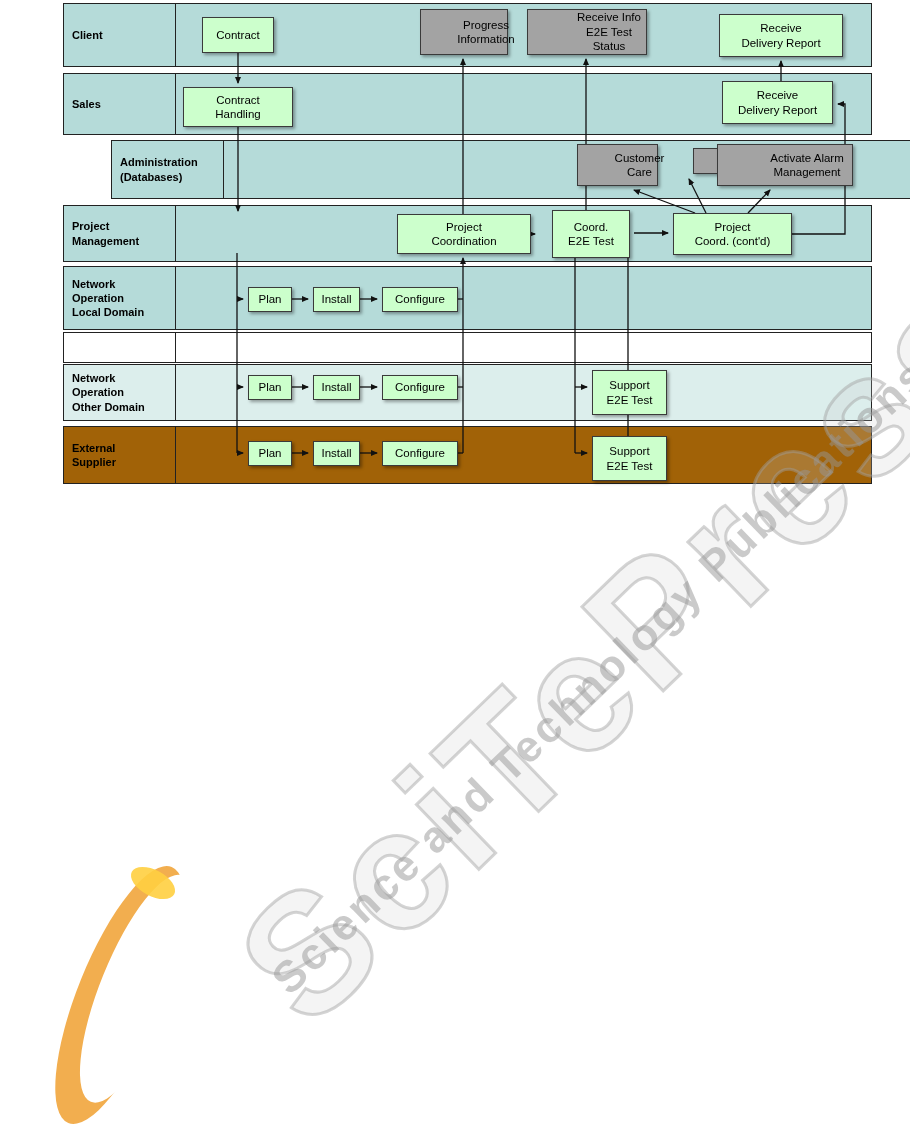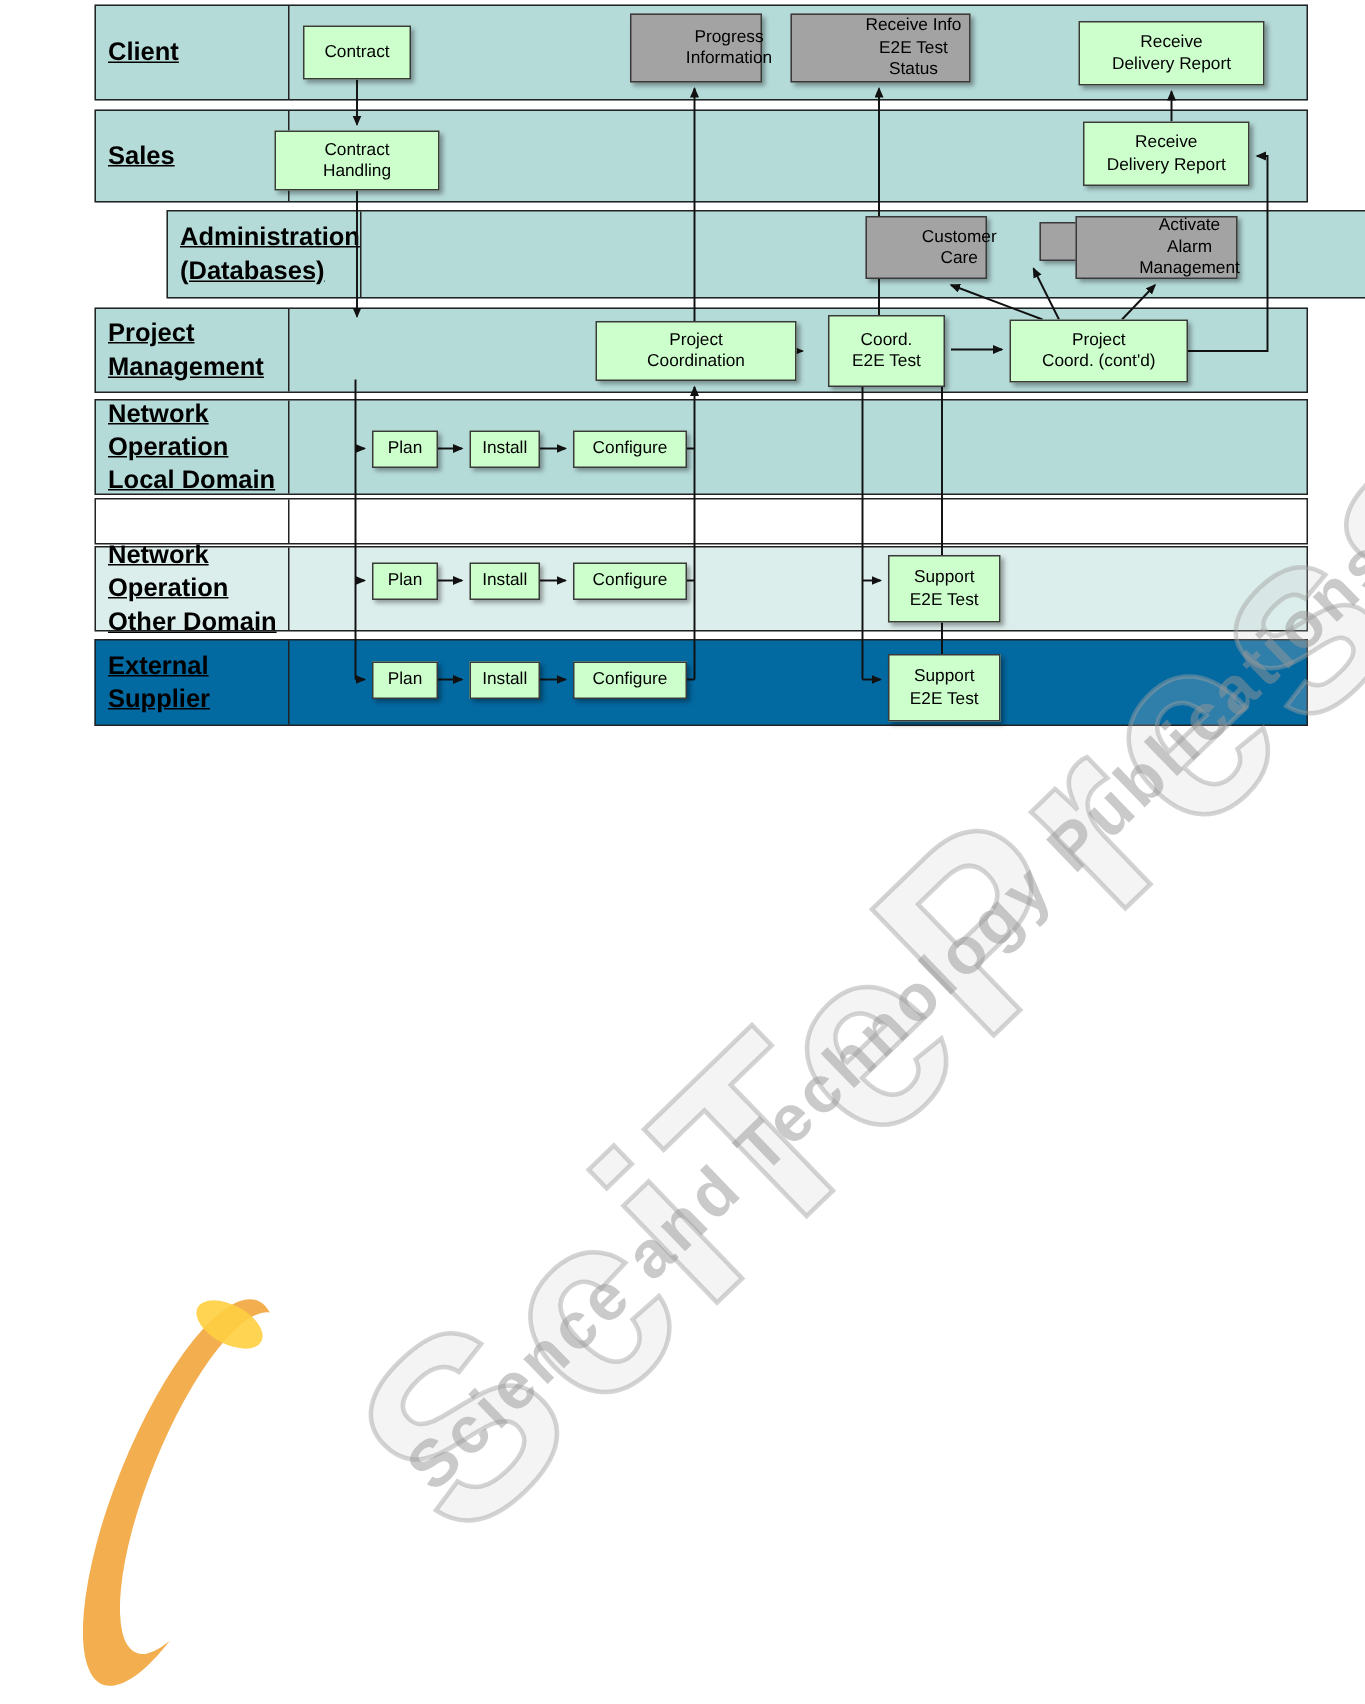--- a/index.html
+++ b/index.html
@@ -2,25 +2,25 @@
 <html><head>
 <meta charset="utf-8">
 <style>
   html,body{margin:0;padding:0;background:#fff;}
   .page{position:relative;width:910px;height:1136px;background:#fff;overflow:hidden;
         font-family:"Liberation Sans", sans-serif;color:#000;}
   
   .lane{position:absolute;left:63px;width:809px;border:1px solid #222;box-sizing:border-box;}
   .lane-teal{background:#b5dbd9;}
   .lane-teal-light{background:#dceeec;}
-  .lane-pink{background:#0369a1;}
+  .lane-pink{background:#a16207;}
   .lane-white{background:#ffffff;}
-  .lane-label{position:absolute;left:0;top:0;bottom:0;width:129px;border-right:1px solid #222;
-        display:flex;align-items:center;padding-left:8px;font-weight:bold;font-size:17px;
-        line-height:1.3;white-space:pre-line;box-sizing:border-box;text-decoration:underline;}
+  .lane-label{position:absolute;left:0;top:0;bottom:0;width:112px;border-right:1px solid #222;
+        display:flex;align-items:center;padding-left:8px;font-weight:bold;font-size:11px;
+        line-height:1.3;white-space:pre-line;box-sizing:border-box;}
   
   .node{position:absolute;display:flex;align-items:center;justify-content:center;text-align:center;
         font-size:11.5px;line-height:1.25;white-space:pre-line;border:1px solid #3a3a3a;
         box-shadow:2px 2px 3px rgba(0,0,0,0.35);box-sizing:border-box;z-index:3;}
   .green{background:#ccffcc;}
   .white{background:#a3a3a3;padding-left:44px;}
   
   .arrows{position:absolute;left:0;top:0;z-index:2;pointer-events:none;}
   
   .watermark{position:absolute;left:0;top:0;width:910px;height:1136px;z-index:6;pointer-events:none;}
@@ -130,21 +130,21 @@
 Delivery Report</div>
 
   <div class="node green" style="left:183px;top:87px;width:110px;height:40px;">Contract
 Handling</div>
   <div class="node green" style="left:722px;top:81px;width:111px;height:43px;">Receive
 Delivery Report</div>
 
   <div class="node white" style="left:577px;top:144px;width:81px;height:42px;">Customer
 Care</div>
   <div class="node white" style="left:693px;top:148px;width:52px;height:26px;">Billing</div>
-  <div class="node white" style="left:717px;top:144px;width:108px;height:42px;">Activate Alarm
+  <div class="node white" style="left:717px;top:144px;width:136px;height:42px;">Activate Alarm
 Management</div>
 
   <div class="node green" style="left:397px;top:214px;width:134px;height:40px;">Project
 Coordination</div>
   <div class="node green" style="left:552px;top:210px;width:78px;height:48px;">Coord.
 E2E Test</div>
   <div class="node green" style="left:673px;top:213px;width:119px;height:42px;">Project
 Coord. (cont'd)</div>
 
   <div class="node green" style="left:248px;top:287px;width:44px;height:25px;">Plan</div>

